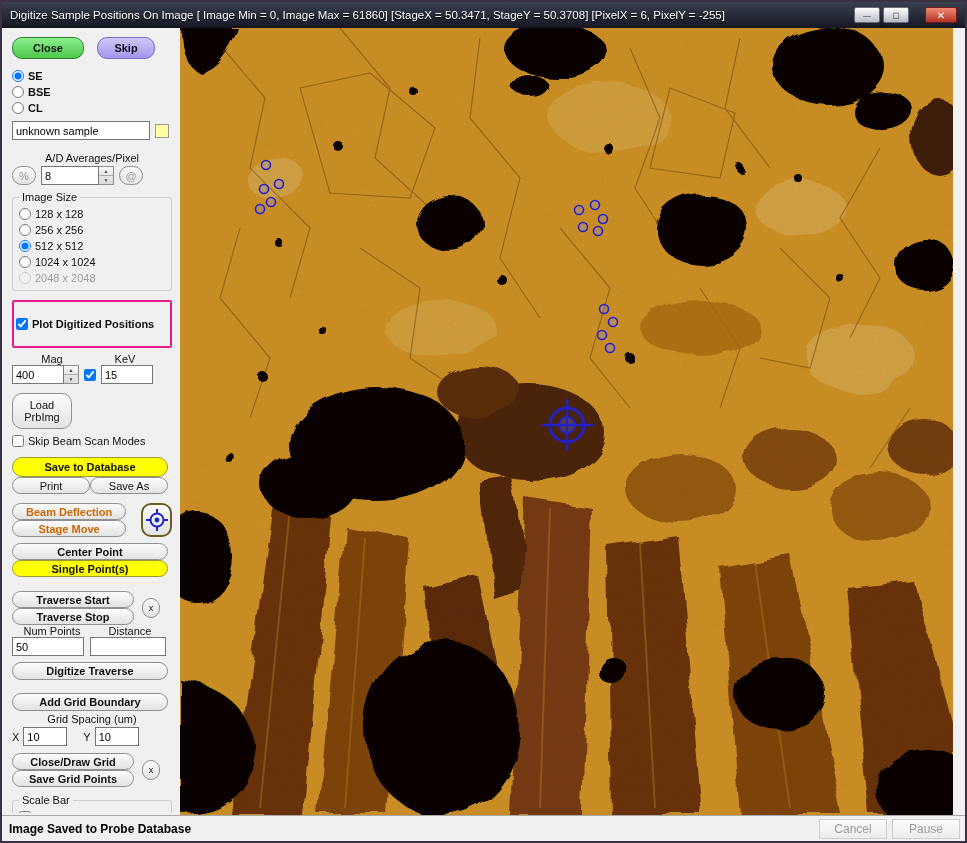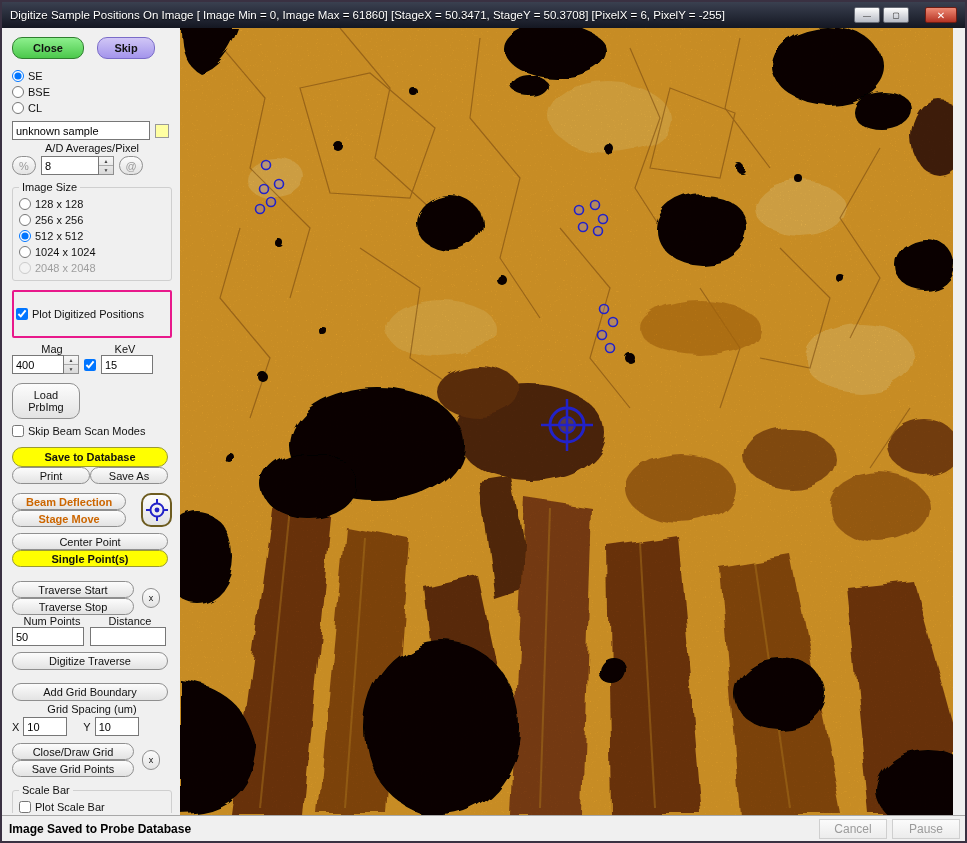--- a/index.html
+++ b/index.html
@@ -23,42 +23,42 @@
               background:linear-gradient(#ef8a74,#b53324); border-color:#6f1d13; }
 
   
   .panel { position:absolute; top:26px; left:2px; width:176px; bottom:28px;
            padding:9px 8px 0 8px; font-size:11px; color:#111; overflow:hidden; }
   .row { display:flex; align-items:center; }
   .btn { display:flex; align-items:center; justify-content:center;
          font:11px "Liberation Sans",sans-serif; color:#111;
          background:linear-gradient(#fcfcfc,#e3e3e3); border:1px solid #8f8f8f;
          border-radius:10px; cursor:default; }
-  .bold { font-weight:normal; }
+  .bold { font-weight:bold; }
   .btn.green  { background:linear-gradient(#8df08d,#4cc84c); border-color:#2f7f2f; font-weight:bold; }
   .btn.purple { background:linear-gradient(#d0c6f6,#a495ec); border-color:#7a6cc8; font-weight:bold; }
   .btn.yellow { background:#ffff00; border-color:#9a9a33; font-weight:bold; }
   .btn.orange-text { color:#cc6600; font-weight:bold; }
   .opt { display:flex; align-items:center; height:16px; gap:4px; }
   .opt input { margin:0; width:12px; height:12px; }
   .tbox { height:19px; border:1px solid #777; background:#fff;
           font:11px "Liberation Sans",sans-serif; padding:0 3px; }
   .spinbox { display:inline-flex; }
   .spin { display:inline-flex; flex-direction:column; width:15px; height:19px;
           border:1px solid #8f8f8f; border-left:none;
           background:linear-gradient(#f8f8f8,#d9d9d9); }
   .spin span { flex:1; display:flex; align-items:center; justify-content:center;
                font-size:5px; color:#444; line-height:1; }
   .spin span:first-child { border-bottom:1px solid #aaa; }
   .swatch { width:14px; height:14px; background:#ffffa2; border:1px solid #999; margin-left:5px; }
   .groupbox { position:relative; border:1px solid #cfcfcf; border-radius:3px;
               padding:8px 6px 4px; }
   .legend { position:absolute; top:-7px; left:6px; background:#f0f0f0;
             padding:0 3px; font-size:11px; }
-  .center-label { text-align:center; font-size:11px; margin:2px 0 2px; }
+  .center-label { text-align:center; font-size:11px; margin:12px 0 2px; }
   .pink-frame { border:2px solid #e8198b; border-radius:2px; padding:14px 2px; margin-top:9px; }
   .disabled { color:#9e9e9e; }
   .stack { display:flex; flex-direction:column; }
 
   
   .image-area { position:absolute; top:26px; left:178px; width:773px; height:787px;
                 background:#eda72c; overflow:hidden; }
   .image-area svg { display:block; }
 
   
@@ -169,21 +169,21 @@
         <span class="spin">
           <span>▲</span>
           <span>▼</span>
         </span>
       </span>
       <input type="checkbox" style="width: 12px; height: 12px;" checked="">
       <input class="tbox" style="width: 52px;" value="15">
     </div>
 
     <div class="row" style="gap:3px;margin-top:9px;">
-      <button class="btn stack" style="width:68px;height:36px;line-height:12px">
+      <button class="btn stack" style="width:60px;height:36px;line-height:12px">
         <span>Load</span>
         <span>PrbImg</span>
       </button>
     </div>
 
     <label class="opt" style="margin-top:4px">
       <input type="checkbox" style="">
       <span>Skip Beam Scan Modes</span>
     </label>
 

